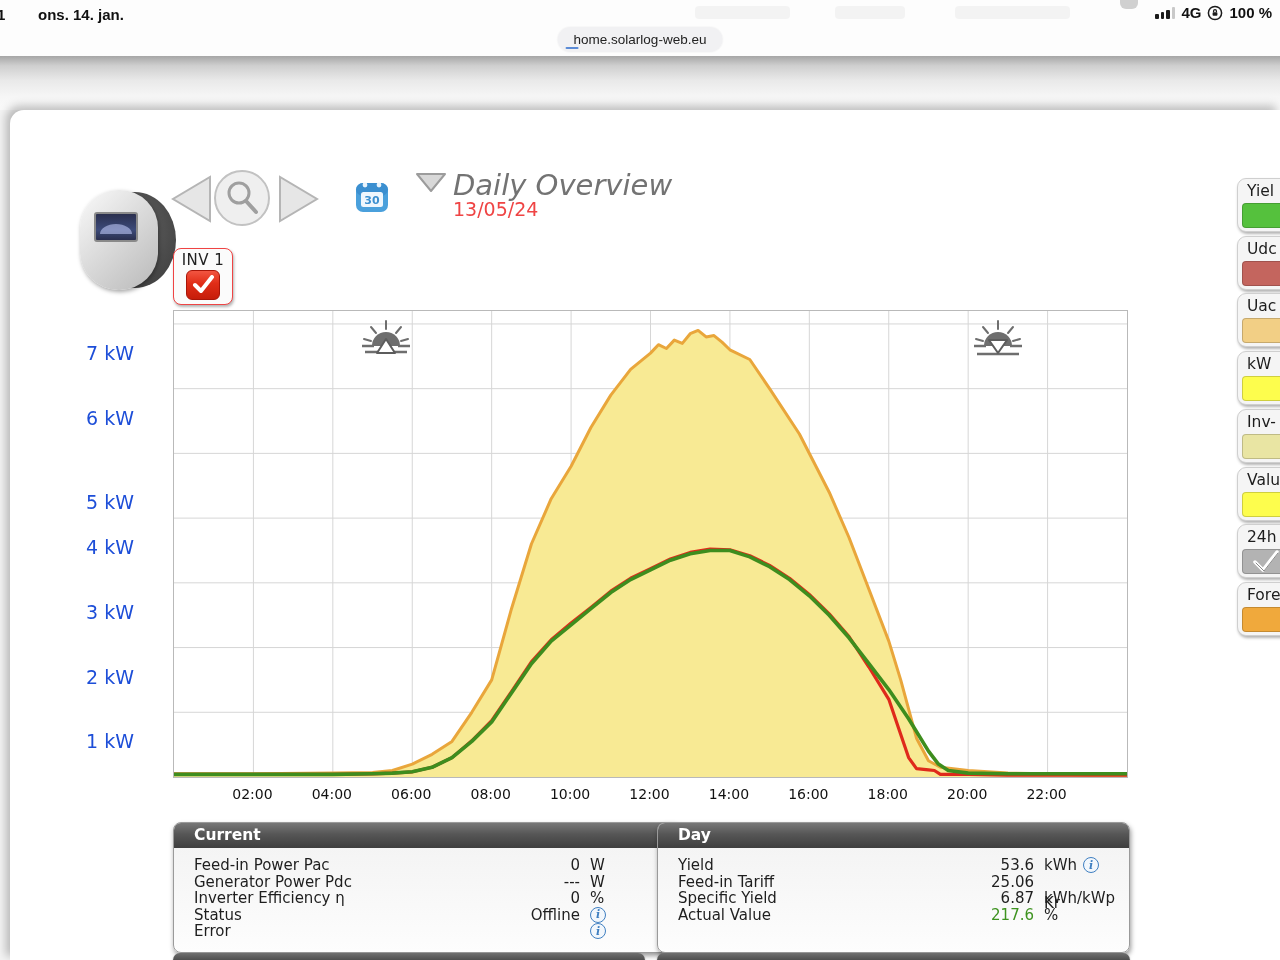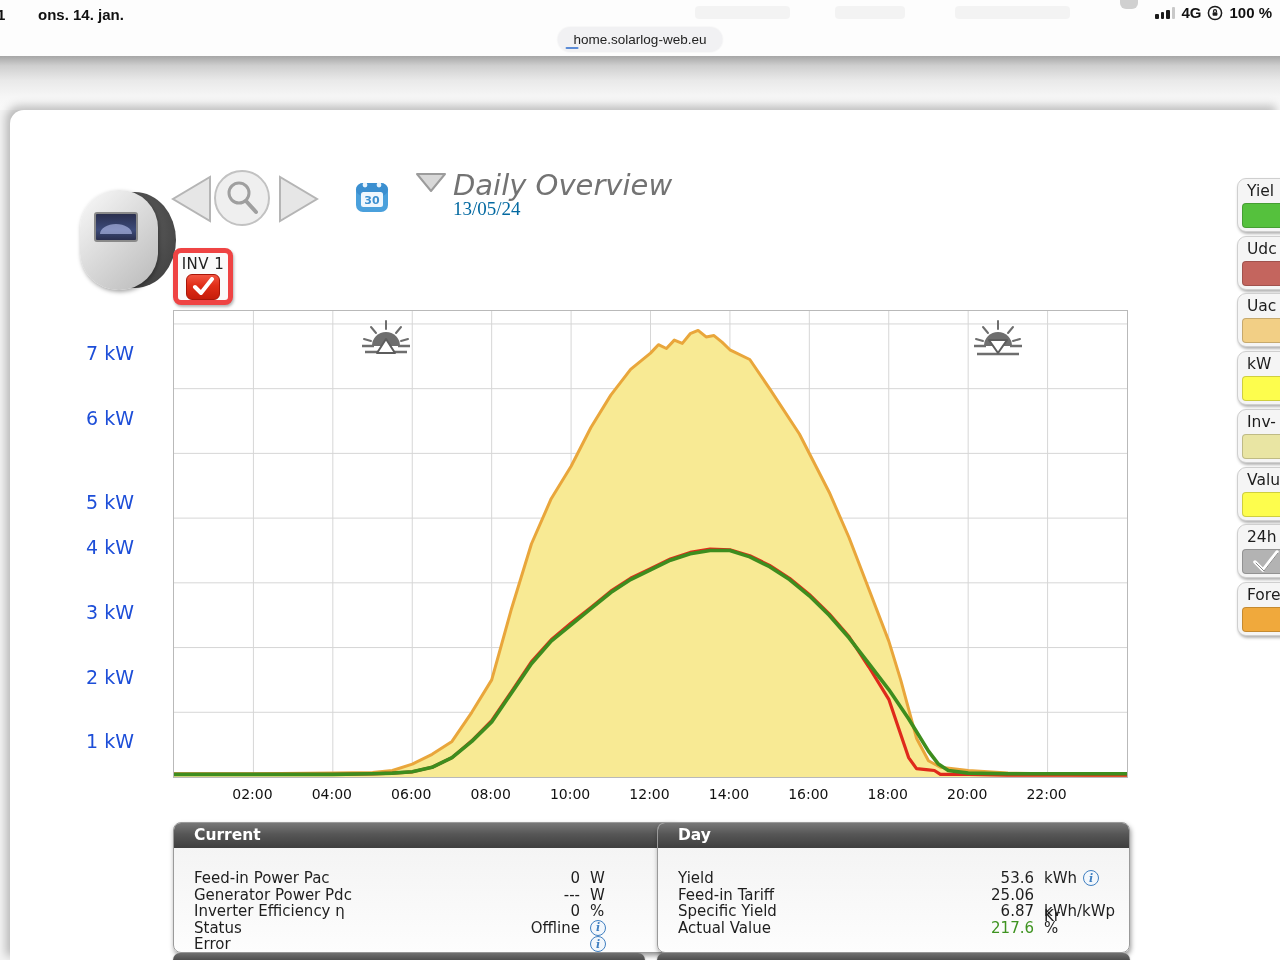--- a/index.html
+++ b/index.html
@@ -43,23 +43,23 @@
     background:linear-gradient(135deg,#fafafa 0%,#dcdcdc 45%,#b9b9b9 100%); box-shadow:1px 2px 4px rgba(0,0,0,.35); }
   .device-screen { position:absolute; left:14px; top:22px; width:44px; height:30px; border-radius:3px;
     background:linear-gradient(180deg,#2a2f4e 0%,#3c4a79 60%,#2a2f4e 100%); border:2px solid #8a8a8a; }
   .device-screen:after { content:""; position:absolute; left:4px; top:10px; width:32px; height:10px;
     border-radius:50% 50% 0 0/100% 100% 0 0; background:rgba(200,210,255,.55); }
   .nav-arrow { position:absolute; top:65px; }
   .zoom-circle { position:absolute; left:202px; top:58px; }
   .cal-icon { position:absolute; left:345px; top:70px; }
   .dd-triangle { position:absolute; left:405px; top:62px; }
   .page-title { position:absolute; left:443px; top:58px; font-size:29px; color:#737373;font-style:italic; }
-  .page-date { position:absolute; left:443px; top:88px; font-size:19px; color:#0369a1;font-family:Liberation Serif, serif; }
+  .page-date { position:absolute; left:443px; top:88px; font-size:19px; color:#ef4444; }
   .inv-button { position:absolute; left:163px; top:138px; width:60px; height:57px; background:#fbfbfb;
-    border:5px solid #ef4444; border-radius:8px; box-shadow:1px 2px 3px rgba(0,0,0,.3);
+    border:1px solid #ef4444; border-radius:8px; box-shadow:1px 2px 3px rgba(0,0,0,.3);
     display:flex; flex-direction:column; align-items:center; cursor:pointer; }
   .inv-label { font-size:15px; color:#222; margin-top:2px; letter-spacing:.5px; }
   .inv-check { width:34px; height:30px; margin-top:1px; border-radius:6px;
     background:linear-gradient(180deg,#f25541 0%,#e02d17 45%,#c61d0a 100%);
     border:1px solid #a81508; display:flex; align-items:center; justify-content:center; }
 
   
   .chart-wrap { position:absolute; left:163px; top:200px; width:955px; height:468px;
     background:#ffffff; border:1px solid #b9b9b9; }
   .chart-wrap svg { position:absolute; left:0; top:0; }
@@ -76,21 +76,21 @@
   .side-btn .lbl { display:block; font-size:15.5px; color:#1d1d1d; padding:3px 0 0 9px; white-space:nowrap; }
   .side-btn .swatch { position:relative; margin:3px 4px 0 4px; height:25px; border-radius:4px;
     border:1px solid rgba(0,0,0,.18); }
 
   
   .panel { position:absolute; top:712px; height:131px; background:linear-gradient(180deg,#f2f2f2,#fdfdfd);
     border:1px solid #9a9a9a; border-radius:8px; box-shadow:1px 3px 5px rgba(0,0,0,.4); }
   .panel-hd { height:25px; border-radius:7px 7px 0 0; padding:3px 0 0 20px;
     background:linear-gradient(180deg,#777 0%,#565656 45%,#3e3e3e 100%);
     color:#fff; font-weight:700; font-size:15.5px; }
-  .panel-body { padding-top:22px; }
+  .panel-body { padding-top:9px; }
   .prow { display:flex; align-items:center; height:16.5px; font-size:15px; color:#1e1e1e;
     position:relative; }
   .prow .lab { flex:1; padding-left:20px; white-space:nowrap; }
   .prow .val { width:90px; text-align:right; white-space:nowrap; }
   .prow .unit { display:flex; align-items:center; gap:6px; padding-left:10px; white-space:nowrap; }
   .hl { position:absolute; left:6px; right:7px; top:-1px; bottom:-1px; border-radius:9px;
     background:linear-gradient(180deg,#eac73e 0%,#f7ecA2 45%,#f9f2b8 60%,#efd45c 100%); z-index:0; }
   .prow > * { position:relative; z-index:1; }
   .info-ic { display:inline-flex; width:16px; height:16px; border-radius:50%;
     border:1.6px solid #3f7fc1; color:#3f7fc1; background:#f2f7fc; align-items:center; justify-content:center;

